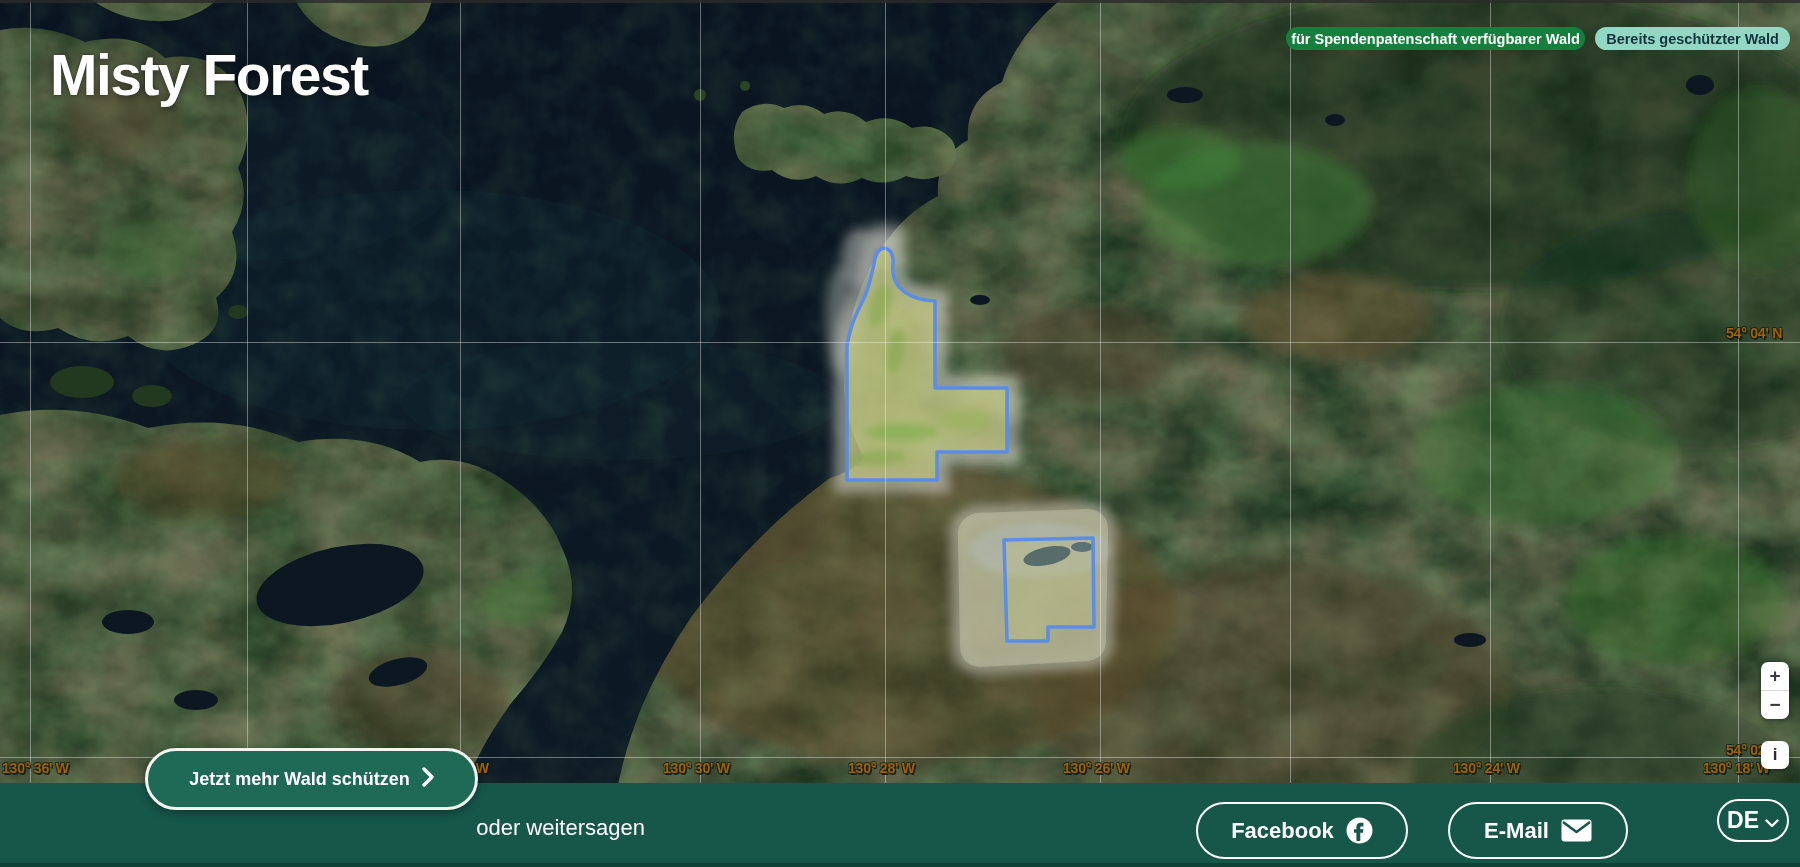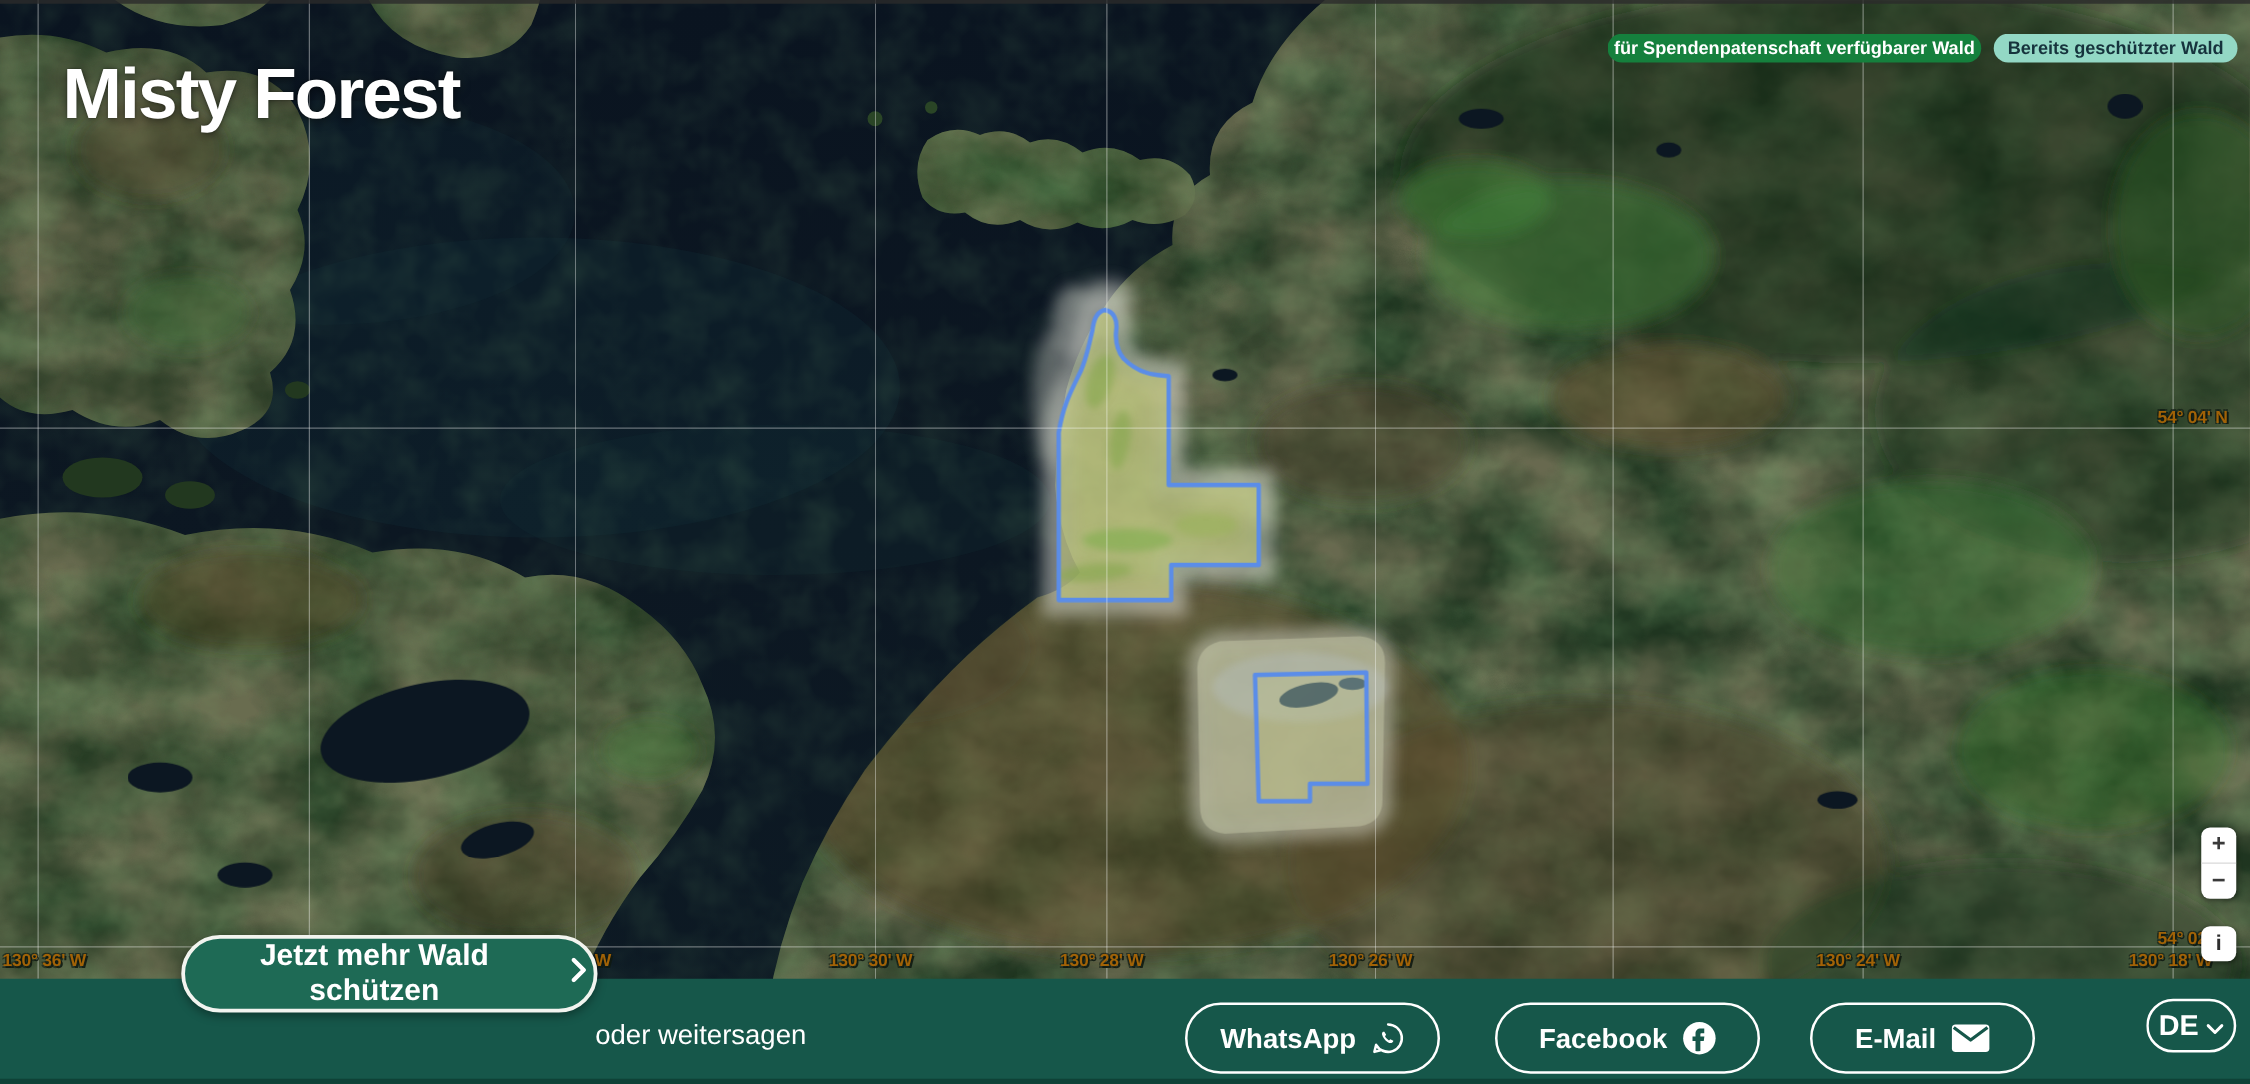--- a/index.html
+++ b/index.html
@@ -33,21 +33,21 @@
   .zoomctl .div{height:1px;background:#d9d9d9;}
   .infobtn{position:absolute;left:1761px;top:741px;width:28px;height:28px;background:#fff;
      border-radius:7px;box-shadow:0 1px 4px rgba(0,0,0,.45);display:flex;align-items:center;
      justify-content:center;font-size:17px;font-weight:bold;color:#2e2e2e;cursor:pointer;}
 
   
   .footer{position:absolute;left:0;top:783px;width:1800px;height:84px;background:#16574a;}
   .footer .bottomedge{position:absolute;left:0;bottom:0;width:100%;height:4px;background:#0e4237;}
   .cta{position:absolute;left:145px;top:748px;width:333px;height:62px;border-radius:31px;
      background:#1e6a55;border:3px solid #f2f4ef;display:flex;align-items:center;justify-content:center;
-     gap:12px;color:#fff;font-size:24px;font-weight:bold;cursor:pointer;
+     gap:12px;color:#fff;font-size:18px;font-weight:bold;cursor:pointer;
      box-shadow:0 3px 8px rgba(0,0,0,.35);}
   .share-prompt{position:absolute;left:415px;top:815px;width:230px;text-align:right;color:#fff;
      font-size:22px;}
   .pill{position:absolute;top:802px;height:57px;border:2px solid #fff;border-radius:29px;
      background:transparent;color:#fff;display:flex;align-items:center;justify-content:center;
      gap:12px;font-size:22px;font-weight:bold;cursor:pointer;}
   .pill .icon{display:flex;align-items:center;}
   .lang{position:absolute;left:1717px;top:799px;width:72px;height:43px;border:2px solid #fff;
      border-radius:22px;background:transparent;color:#fff;display:flex;align-items:center;
      justify-content:center;gap:6px;font-size:23px;font-weight:bold;cursor:pointer;}
@@ -250,29 +250,20 @@
     <span class="icon">
       <svg width="12" height="20" viewBox="0 0 12 20">
           <path d="M2,2 L10,10 L2,18" fill="none" stroke="#fff" stroke-width="3.4" stroke-linecap="round" stroke-linejoin="round"></path>
         </svg>
     </span>
   </button>
 
   <div class="share-prompt">oder weitersagen</div>
 
 
-  <button class="pill" style="left:948px;width:204px">
-    <span>WhatsApp</span>
-    <span class="icon">
-      <svg width="27" height="27" viewBox="0 0 27 27">
-        <path d="M13.5,2.5 a11,11 0 1 1 -9.6,16.4 L2.5,24.5 L8.3,23 a11,11 0 0 0 5.2,1.3" fill="none" stroke="#fff" stroke-width="2" stroke-linecap="round" stroke-linejoin="round"></path>
-        <path d="M9.4,8.3 c-0.6,0.6 -1,1.4 -0.7,2.5 c0.5,2.1 2.3,4.6 4.6,5.9 c1.3,0.8 2.6,1 3.5,0.3 c0.5-0.4 0.8-0.9 0.9-1.4 l-2.4-1.3 l-1.1,1 c-1.3-0.7-2.6-2-3.2-3.3 l0.9-1.2 l-1.4-2.4 c-0.4,0 -0.8,0.1 -1.1,-0.1 Z" fill="#fff"></path>
-      </svg>
-    </span>
-  </button>
 
   <button class="pill" style="left:1196px;width:212px">
     <span>Facebook</span>
     <span class="icon">
       <svg width="27" height="27" viewBox="0 0 27 27">
         <circle cx="13.5" cy="13.5" r="13" fill="#fff"></circle>
         <path d="M15,9.5 h2.4 V5.8 h-2.9 c-2.6,0 -4.1,1.6 -4.1,4.2 v2.2 h-2.4 v3.5 h2.4 v8 a13,13 0 0 0 3.9,0.1 v-8.1 h2.7 l0.5,-3.5 h-3.2 v-1.6 c0,-0.8 0.3,-1.1 0.7,-1.1 Z" fill="#16574a"></path>
       </svg>
     </span>
   </button>

